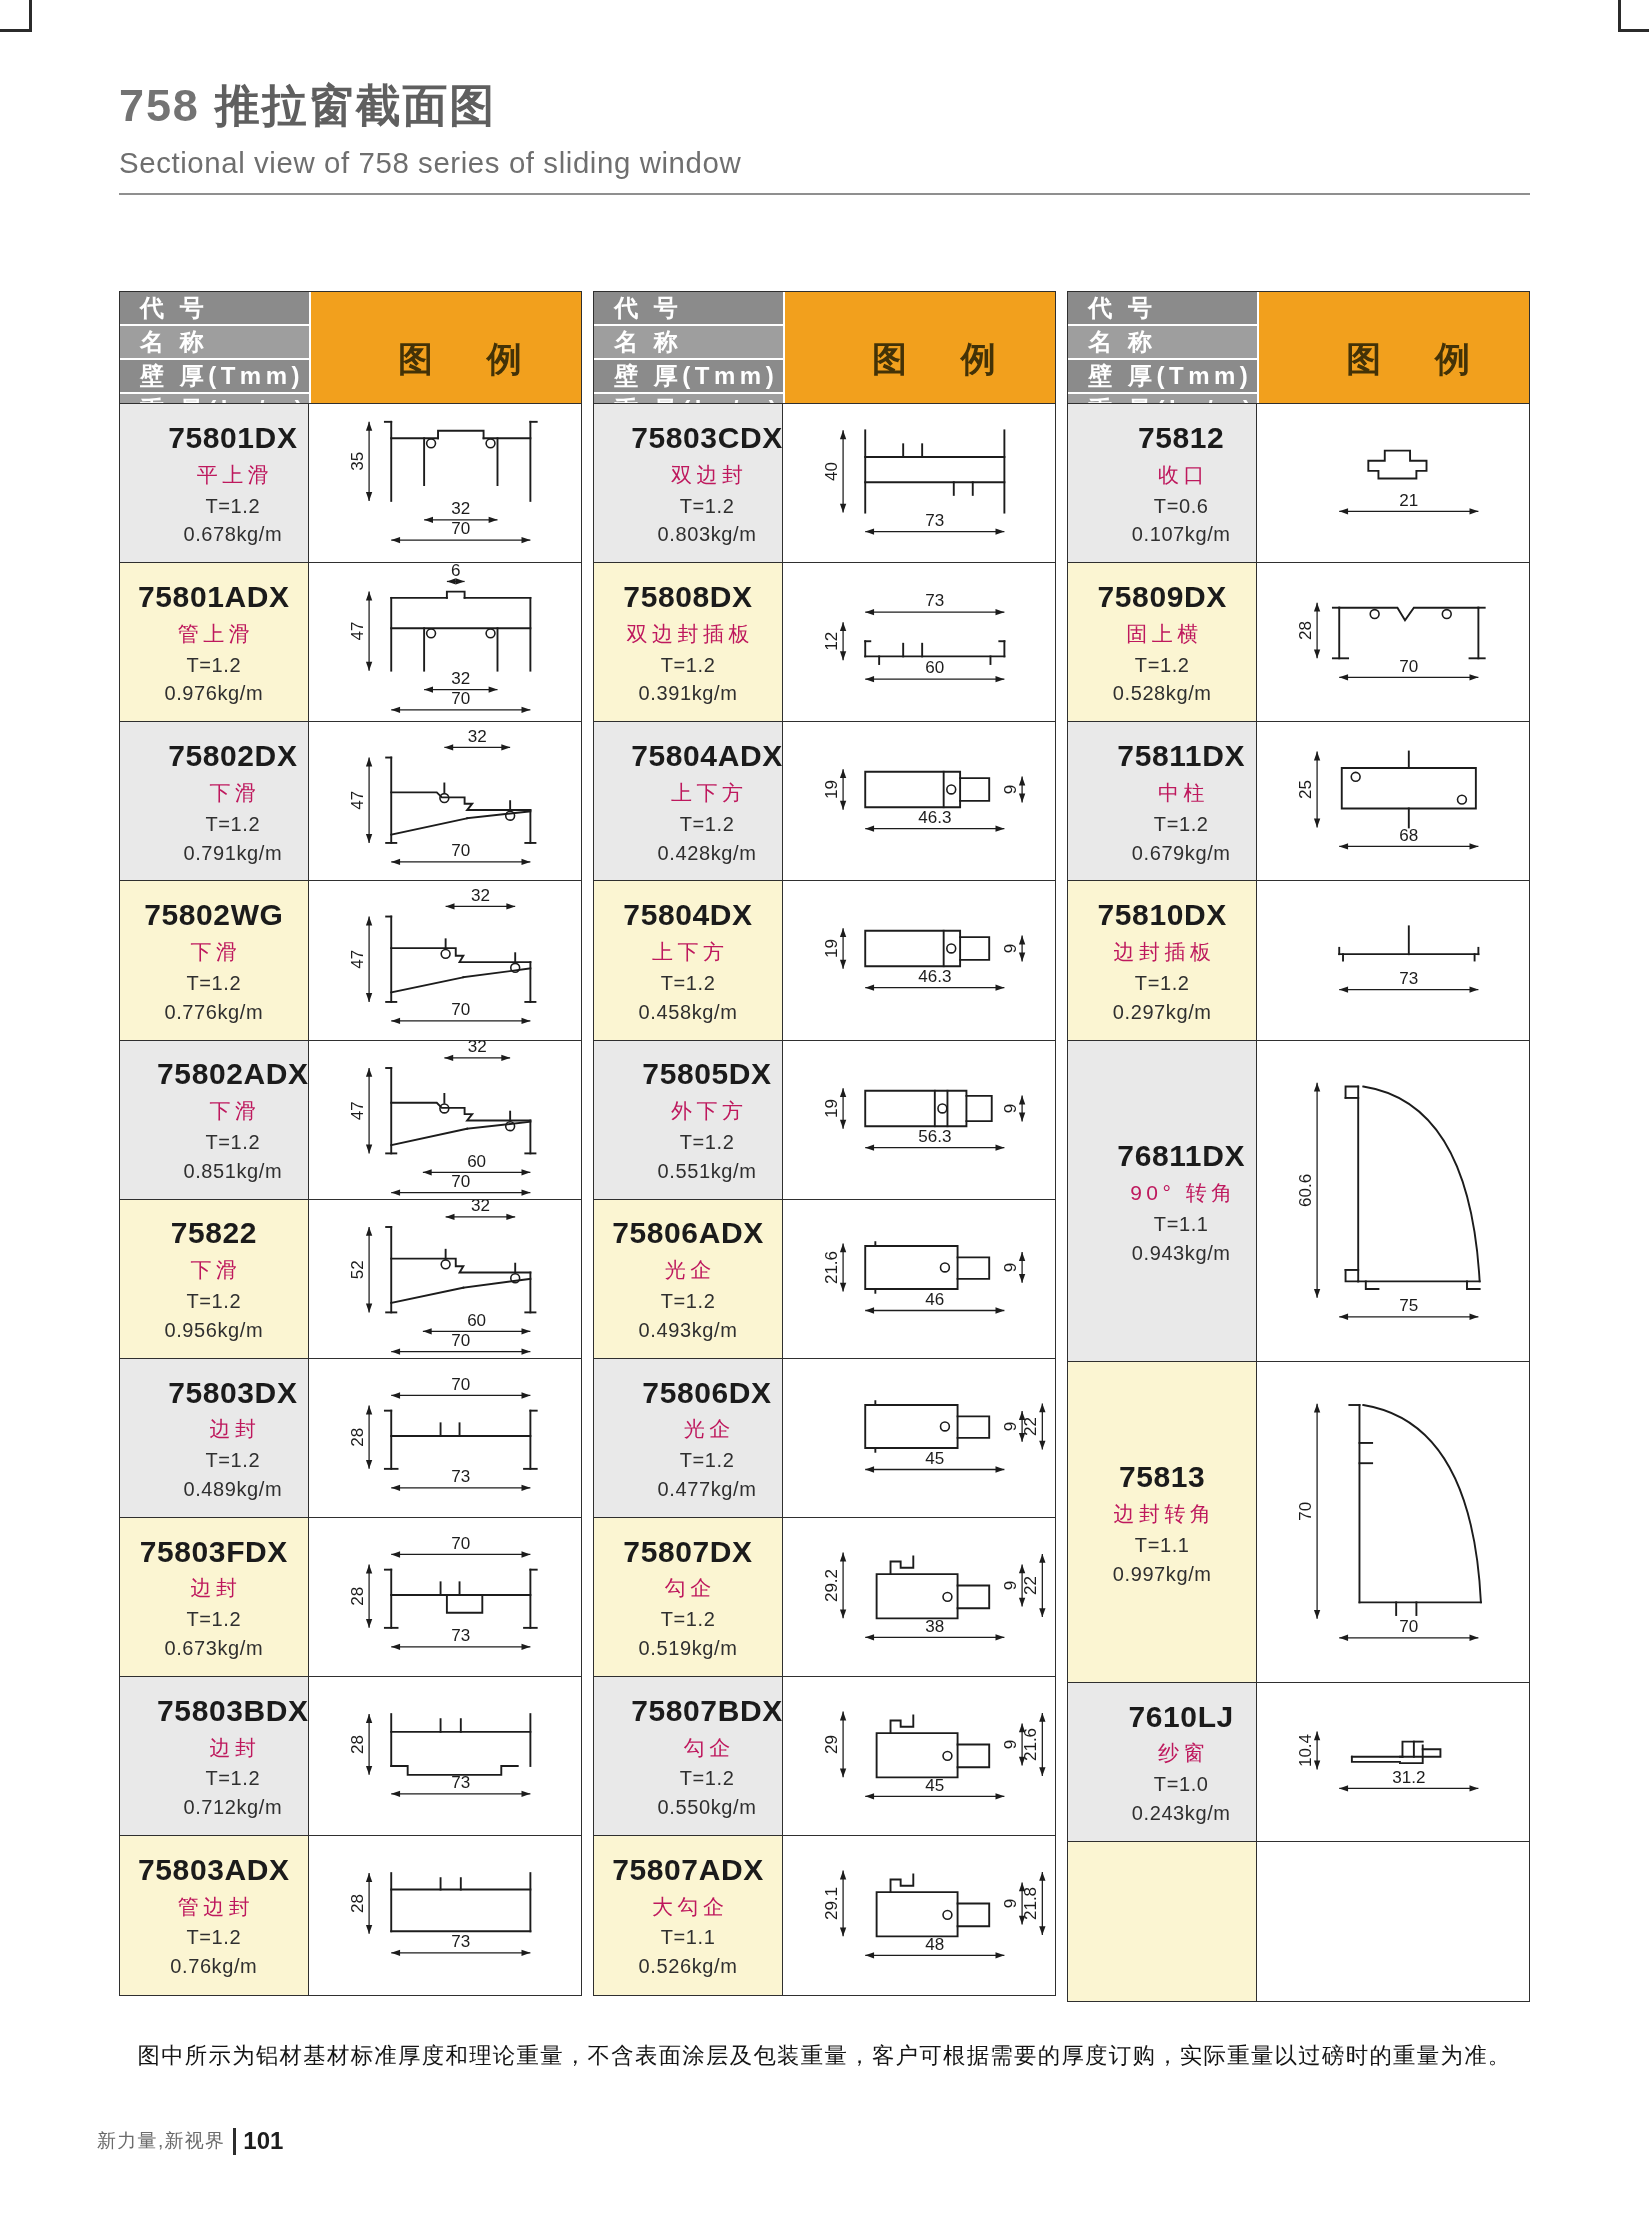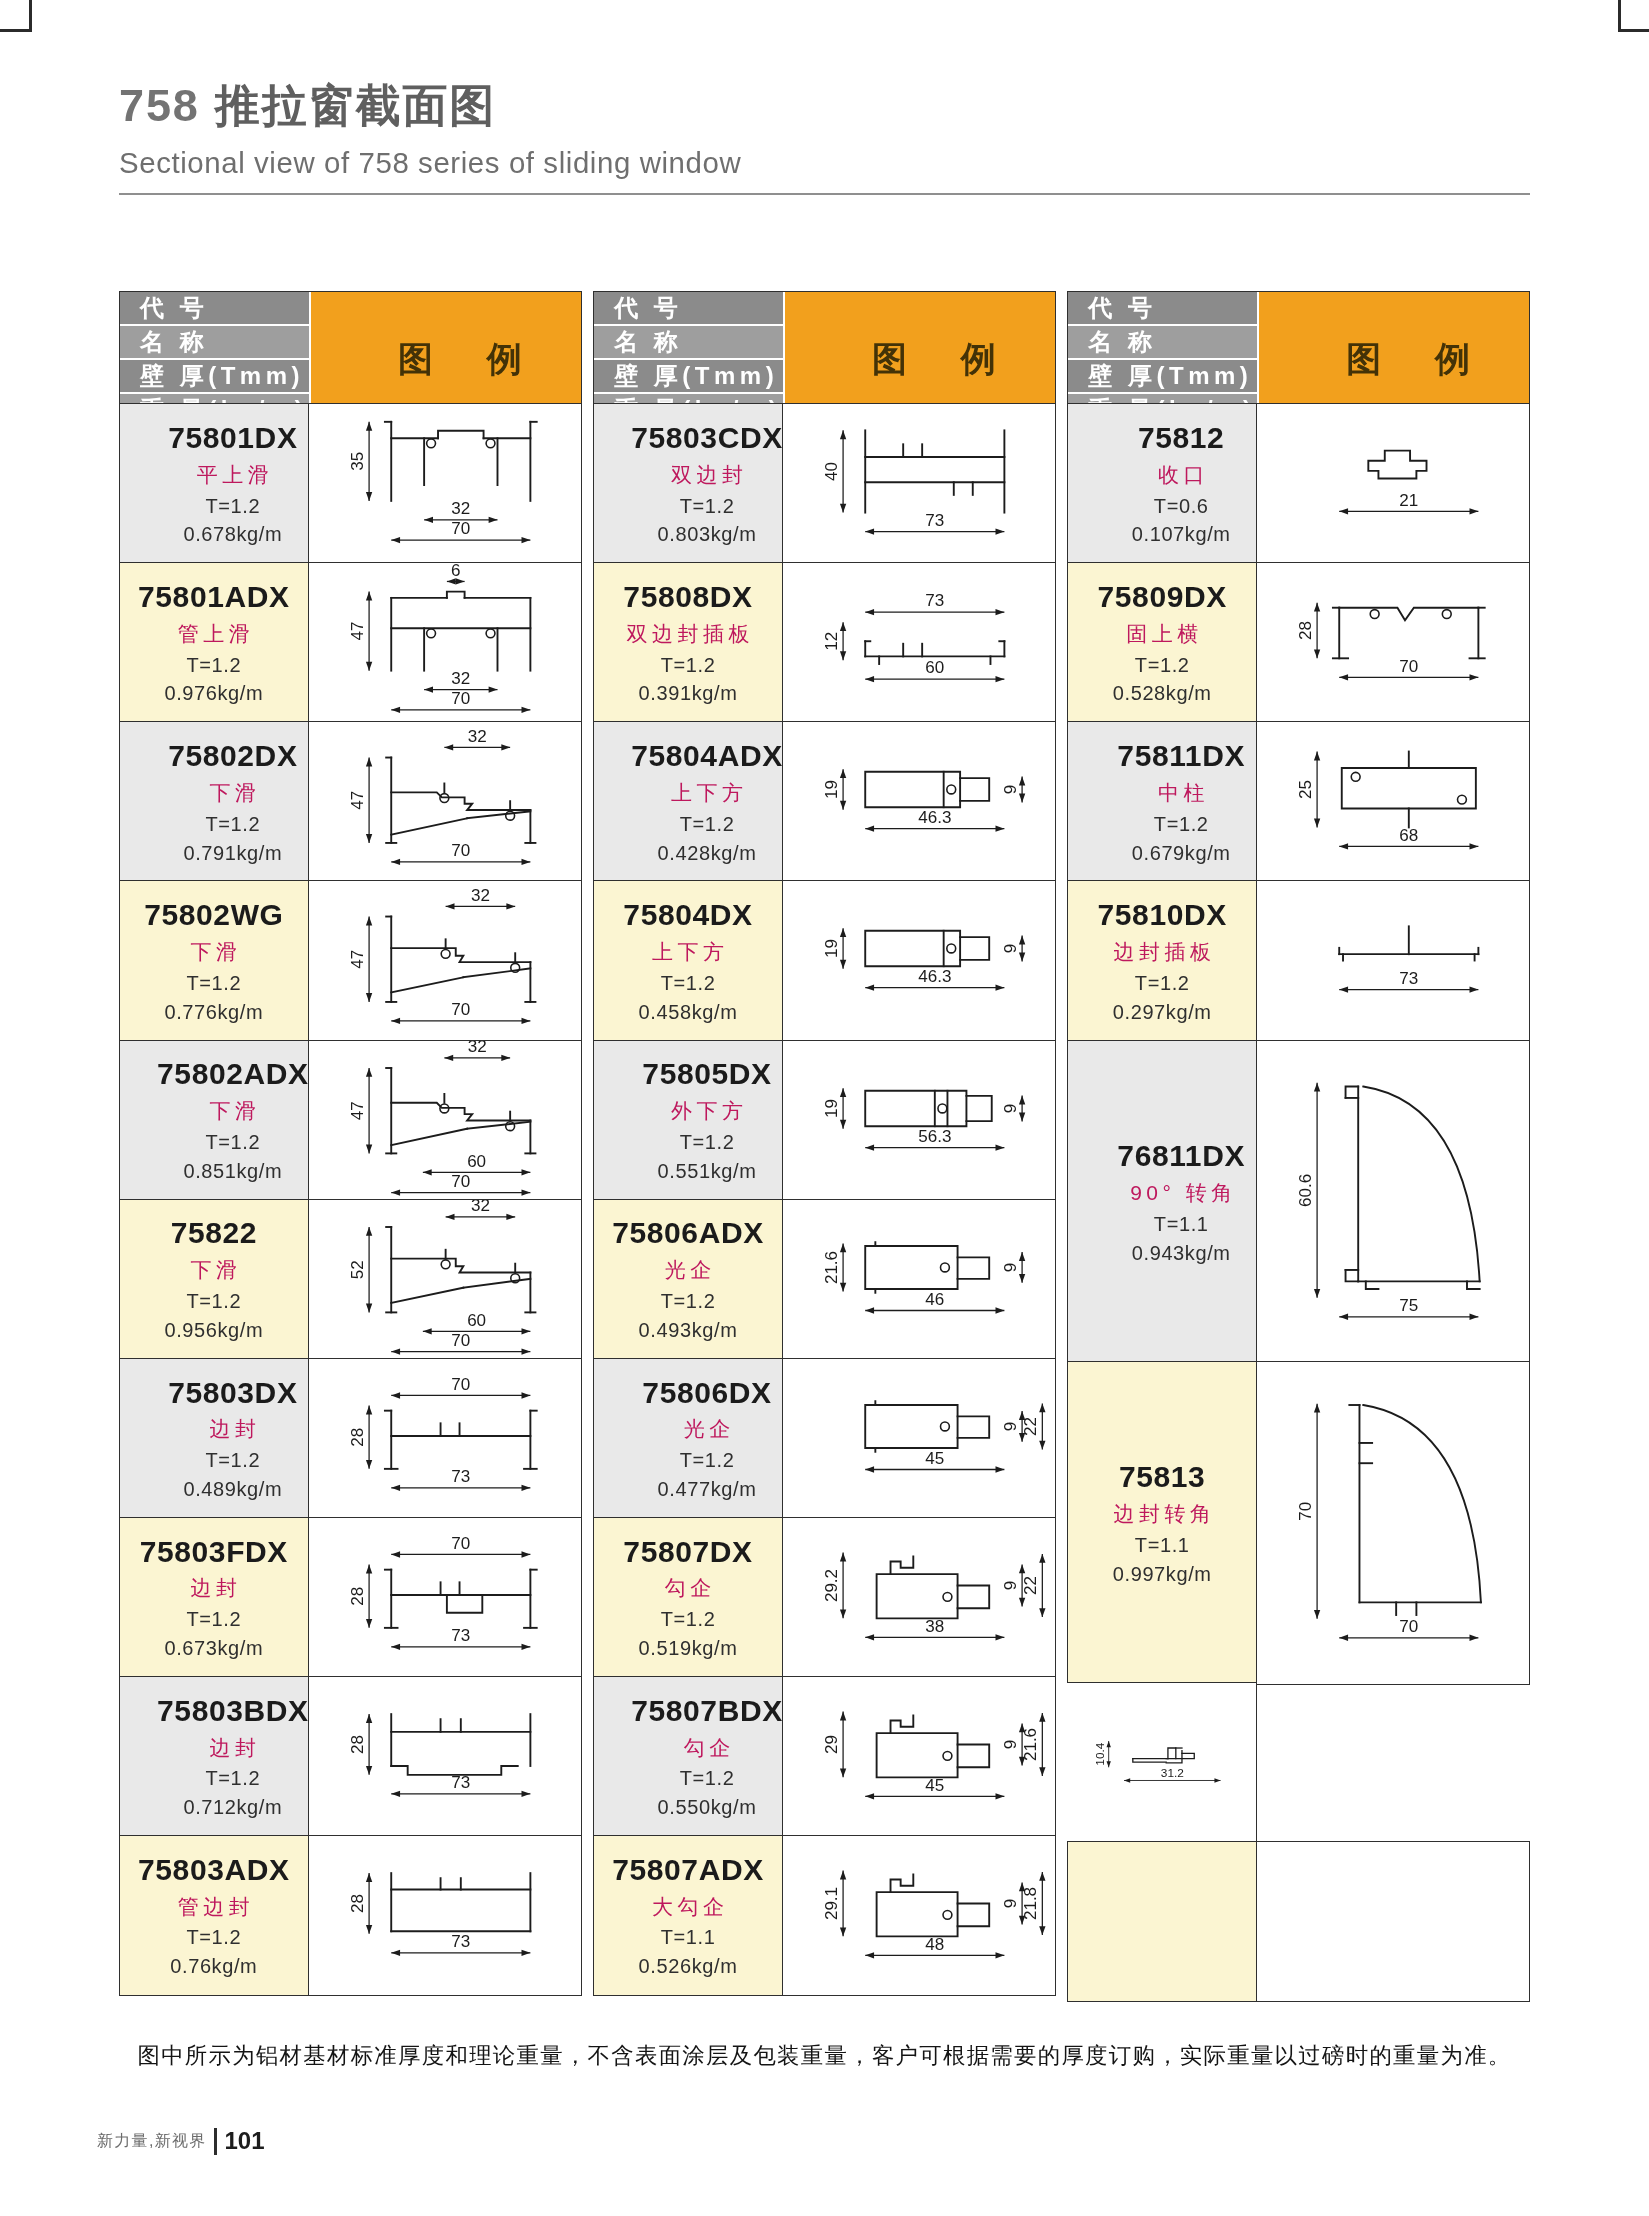--- a/index.html
+++ b/index.html
@@ -36,21 +36,21 @@
   .prow.yellow .plabel{background:#fbf5d2;}
   .pdiag{border:1.9px solid #2f2f2f;border-left:none;box-sizing:border-box;background:#ffffff;
       display:flex;align-items:center;justify-content:center;}
   .pdiag svg{width:100%;height:100%;}
   .pcode{font-size:30px;font-weight:bold;letter-spacing:0.6px;color:#1b1b1b;}
   .pname{font-size:21px;color:#be185d;letter-spacing:4.5px;text-indent:4.5px;}
   .pthick,.pweight{font-size:20px;color:#2f2f2f;letter-spacing:0.6px;}
   
   .note{position:absolute;left:119px;top:2040px;width:1411px;text-align:center;font-size:22.4px;color:#141414;letter-spacing:1.3px;}
   .page-footer{position:absolute;left:97px;top:2127px;display:flex;align-items:center;gap:7.7px;}
-  .slogan{font-size:16px;color:#6b6b6b;letter-spacing:1.3px;}
+  .slogan{font-size:19px;color:#6b6b6b;letter-spacing:1.3px;}
   .fdiv{width:2.6px;height:27px;background:#2d2d2d;}
   .pagenum{font-size:24px;font-weight:bold;color:#1d1d1d;}
 </style>
 </head>
 <body>
 
 <div class="page">
   <div class="crop crop-tl"></div>
   <div class="crop crop-tr"></div>
 
@@ -938,20 +938,26 @@
                 <polygon points="95,406 90,392 100,392" fill="#1c1c1c"></polygon>
                 <text x="85" y="236" text-anchor="middle" font-size="27" fill="#1c1c1c" transform="rotate(-90 85 236)">70</text>
                 <line x1="130" y1="436" x2="350" y2="436" stroke="#1c1c1c" stroke-width="2"></line>
                 <polygon points="130,436 144,431 144,441" fill="#1c1c1c"></polygon>
                 <polygon points="350,436 336,431 336,441" fill="#1c1c1c"></polygon>
                 <text x="240" y="427" text-anchor="middle" font-size="27" fill="#1c1c1c">70</text>
               </svg>
             </div>
           </div>
           <div class="prow gray">
+            <div class="plabel">
+              <div class="pcode">7610LJ</div>
+              <div class="pname">纱窗</div>
+              <div class="pthick">T=1.0</div>
+              <div class="pweight">0.243kg/m</div>
+            </div>
             <div class="pdiag">
               <svg viewBox="0 0 430 250" preserveAspectRatio="xMidYMid meet">
                 <g transform="translate(120 76)">
                   <path d="M30,40 h80" fill="none" stroke="#1c1c1c" stroke-width="3" stroke-linecap="square"></path>
                   <path d="M110,40 v-24 h18 v24" fill="none" stroke="#1c1c1c" stroke-width="3" stroke-linecap="square"></path>
                   <path d="M128,16 h14" fill="none" stroke="#1c1c1c" stroke-width="3" stroke-linecap="square"></path>
                   <path d="M142,22 v28 h-36" fill="none" stroke="#1c1c1c" stroke-width="3" stroke-linecap="square"></path>
                   <path d="M142,28 h28 v12 h-64" fill="none" stroke="#1c1c1c" stroke-width="3" stroke-linecap="square"></path>
                   <path d="M30,40 v8 h76" fill="none" stroke="#1c1c1c" stroke-width="3" stroke-linecap="square"></path>
                 </g>

